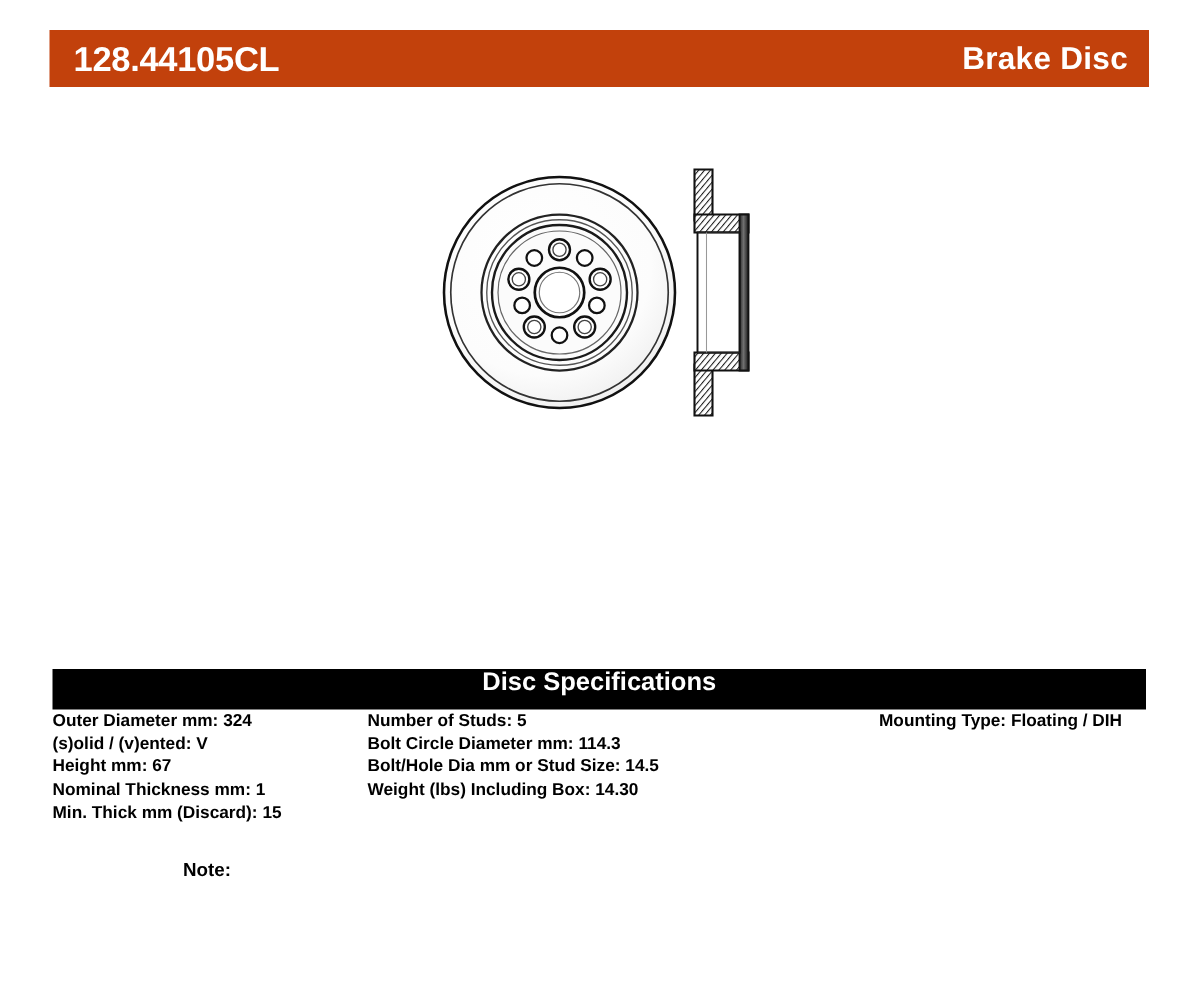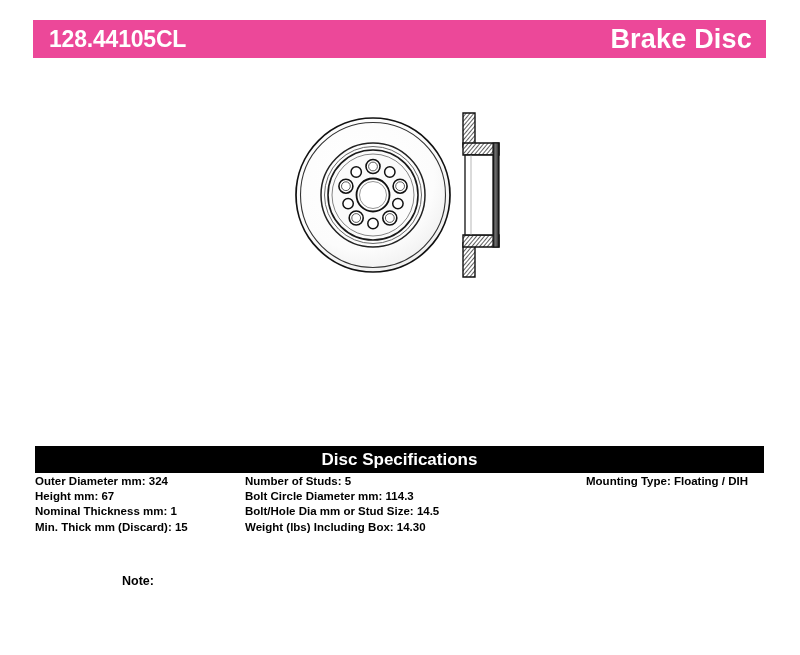--- a/index.html
+++ b/index.html
@@ -17,37 +17,37 @@
     overflow: hidden;
   }
 
   
   .header-bar {
     position: absolute;
     left: 33px;
     top: 20px;
     width: 733px;
     height: 38px;
-    background: #ec4899;
+    background: #c2410c;
     display: flex;
     align-items: center;
     justify-content: space-between;
     box-sizing: border-box;
     padding: 0 14px 0 16px;
   }
   .header-part-number {
     color: #ffffff;
     font-size: 23px;
     font-weight: bold;
     letter-spacing: -0.2px;
     line-height: 1;
   }
   .header-title {
     color: #ffffff;
-    font-size: 27px;
+    font-size: 21px;
     font-weight: bold;
     letter-spacing: 0.2px;
     line-height: 1;
   }
 
   
   .illustration {
     position: absolute;
     left: 285px;
     top: 95px;
@@ -62,21 +62,20 @@
 
   
   .spec-title-bar {
     position: absolute;
     left: 35px;
     top: 446px;
     width: 729px;
     height: 27px;
     background: #000000;
     display: flex;
-    align-items: center;
     justify-content: center;
   }
   .spec-title-text {
     color: #ffffff;
     font-size: 17px;
     font-weight: bold;
     line-height: 1;
   }
 
   .spec-columns {
@@ -206,20 +205,21 @@
 </div>
 
 <div class="spec-title-bar">
   <span class="spec-title-text">Disc Specifications</span>
 </div>
 
 <div class="spec-columns">
 
   <div class="spec-col spec-col-left">
     <div class="spec-line">Outer Diameter mm: 324</div>
+    <div class="spec-line">(s)olid / (v)ented: V</div>
     <div class="spec-line">Height mm: 67</div>
     <div class="spec-line">Nominal Thickness mm: 1</div>
     <div class="spec-line">Min. Thick mm (Discard): 15</div>
   </div>
 
   <div class="spec-col spec-col-mid">
     <div class="spec-line">Number of Studs: 5</div>
     <div class="spec-line">Bolt Circle Diameter mm: 114.3</div>
     <div class="spec-line">Bolt/Hole Dia mm or Stud Size: 14.5</div>
     <div class="spec-line">Weight (lbs) Including Box: 14.30</div>

